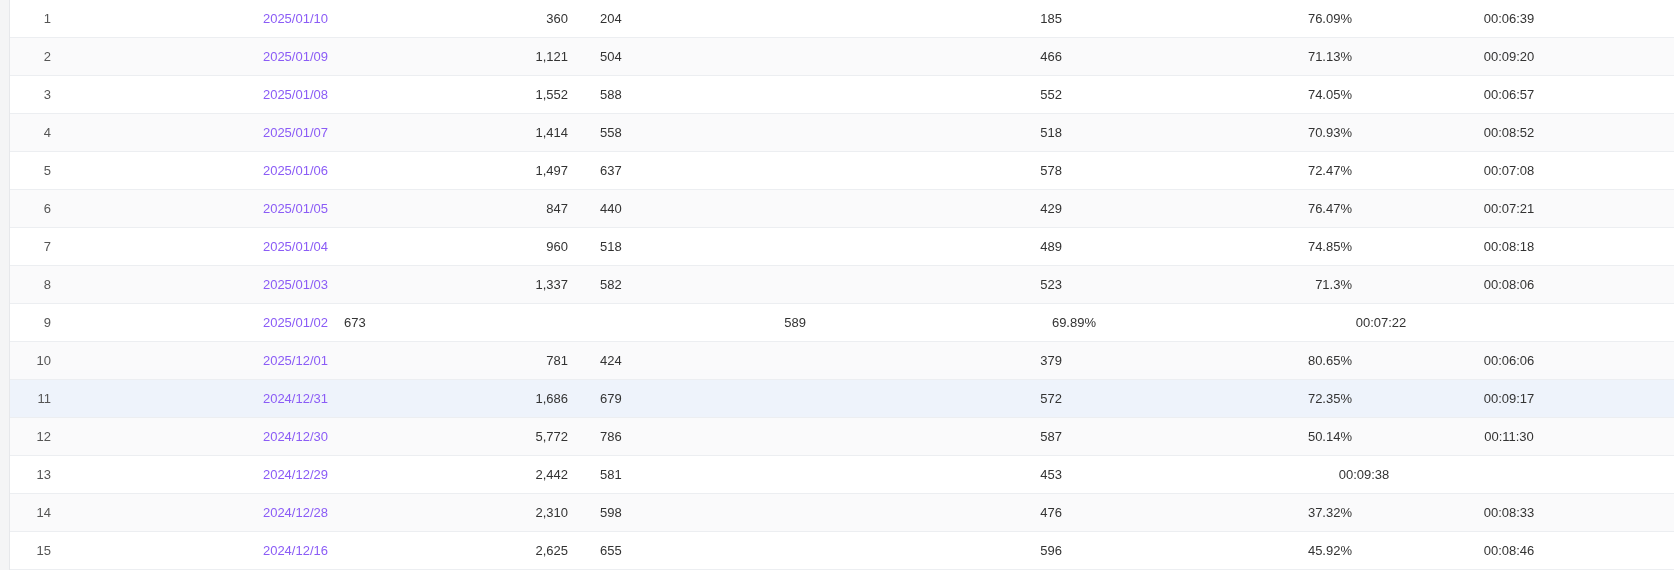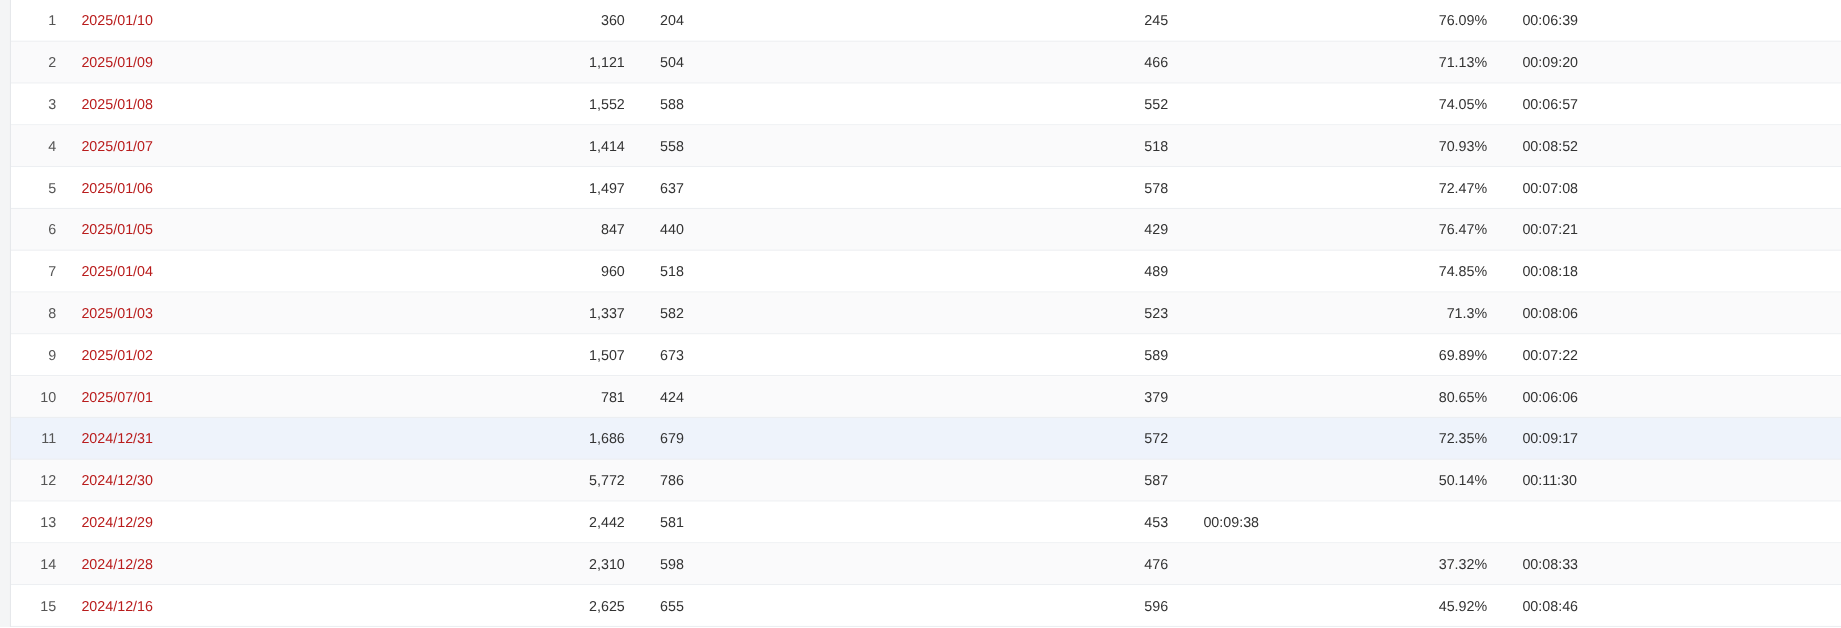--- a/index.html
+++ b/index.html
@@ -31,29 +31,29 @@
     }
     .col-index {
       width: 56px;
       text-align: right;
       padding-right: 14px;
       color: #555;
       border-right: 1px solid transparent;
     }
     .col-date {
       width: 270px;
-      text-align: left;
+      text-align: right;
       padding-left: 8px;
-      color: #b91c1c;
+      color: #8b5cf6;
     }
     .col-n1 { width: 256px; text-align: right; padding-right: 24px; }
     .col-n2 { width: 246px; text-align: left; padding-right: 24px; }
     .col-n3 { width: 248px; text-align: right; padding-right: 24px; }
     .col-pct { width: 290px; text-align: right; padding-right: 24px; }
-    .col-time { flex: 1; text-align: left; padding-right: 40px; }
+    .col-time { flex: 1; text-align: center; padding-right: 40px; }
     
     .left-edge {
       position: absolute;
       left: 0; top: 0; bottom: 0;
       width: 10px;
       background: #f4f5f6;
       border-right: 1px solid #e6e8eb;
     }
     .container { position: relative; padding-left: 10px; }
   </style>
@@ -61,21 +61,21 @@
 <body>
 
 <div class="container">
   <div class="left-edge"></div>
   <div class="table" id="tbl">
       <div class="row odd">
         <div class="cell col-index">1</div>
         <div class="cell col-date">2025/01/10</div>
         <div class="cell col-n1">360</div>
         <div class="cell col-n2">204</div>
-        <div class="cell col-n3">245</div>
+        <div class="cell col-n3">185</div>
         <div class="cell col-pct">76.09%</div>
         <div class="cell col-time">00:06:39</div>
       </div>
       <div class="row even">
         <div class="cell col-index">2</div>
         <div class="cell col-date">2025/01/09</div>
         <div class="cell col-n1">1,121</div>
         <div class="cell col-n2">504</div>
         <div class="cell col-n3">466</div>
         <div class="cell col-pct">71.13%</div>
@@ -131,29 +131,28 @@
         <div class="cell col-date">2025/01/03</div>
         <div class="cell col-n1">1,337</div>
         <div class="cell col-n2">582</div>
         <div class="cell col-n3">523</div>
         <div class="cell col-pct">71.3%</div>
         <div class="cell col-time">00:08:06</div>
       </div>
       <div class="row odd">
         <div class="cell col-index">9</div>
         <div class="cell col-date">2025/01/02</div>
-        <div class="cell col-n1">1,507</div>
         <div class="cell col-n2">673</div>
         <div class="cell col-n3">589</div>
         <div class="cell col-pct">69.89%</div>
         <div class="cell col-time">00:07:22</div>
       </div>
       <div class="row even">
         <div class="cell col-index">10</div>
-        <div class="cell col-date">2025/07/01</div>
+        <div class="cell col-date">2025/12/01</div>
         <div class="cell col-n1">781</div>
         <div class="cell col-n2">424</div>
         <div class="cell col-n3">379</div>
         <div class="cell col-pct">80.65%</div>
         <div class="cell col-time">00:06:06</div>
       </div>
       <div class="row odd highlight">
         <div class="cell col-index">11</div>
         <div class="cell col-date">2024/12/31</div>
         <div class="cell col-n1">1,686</div>

